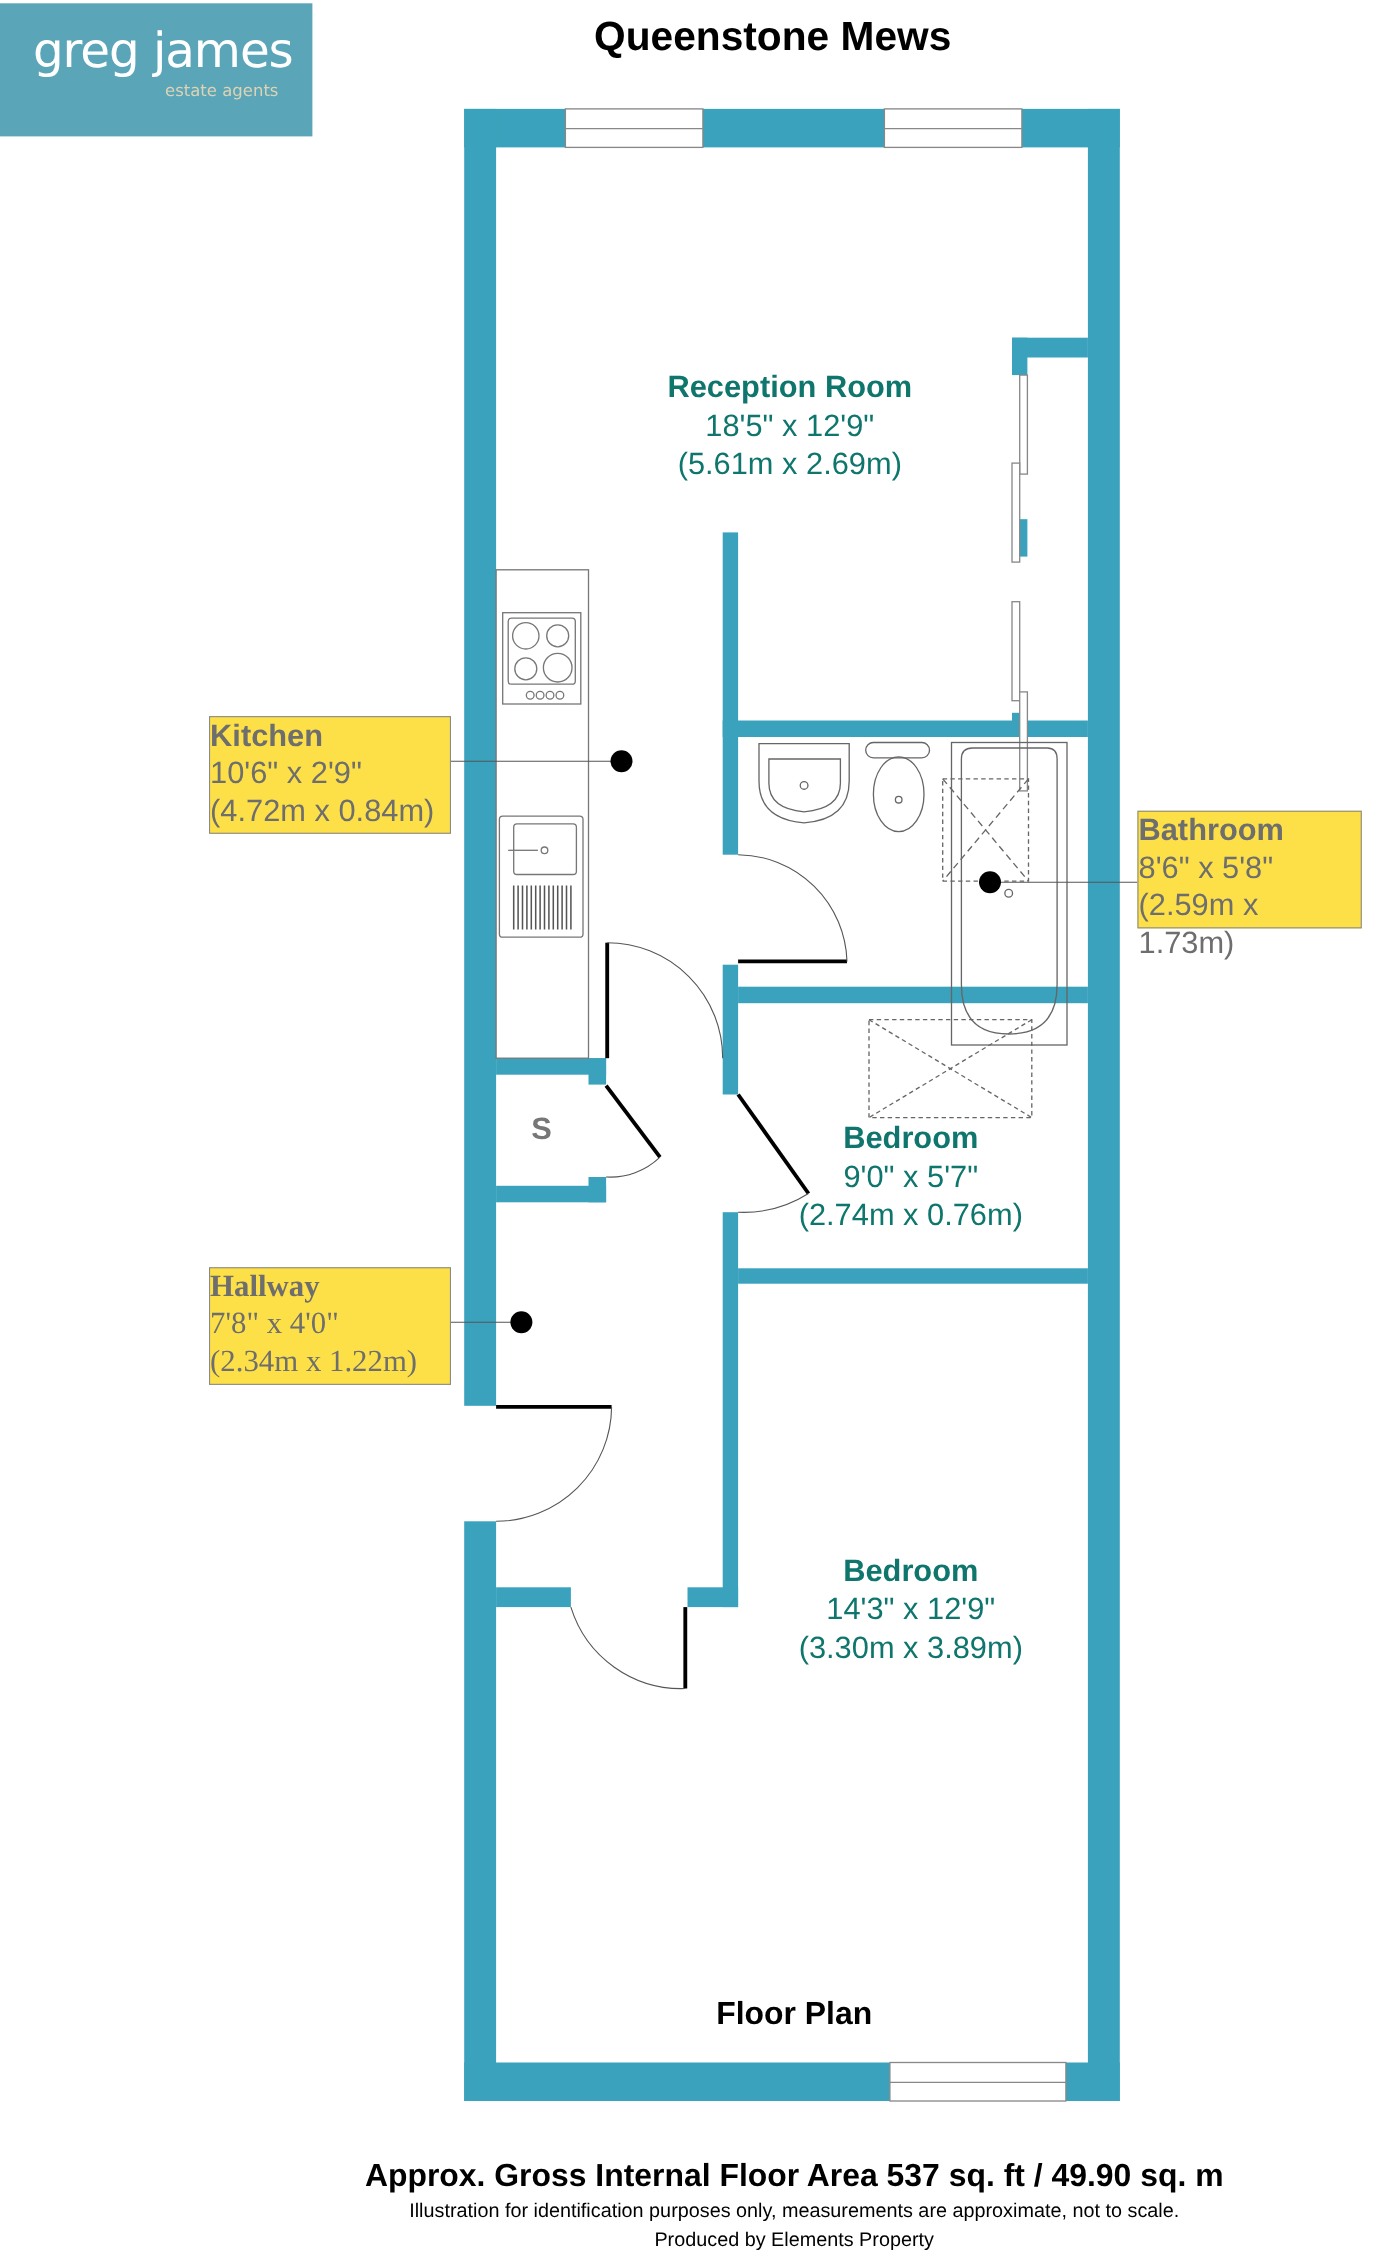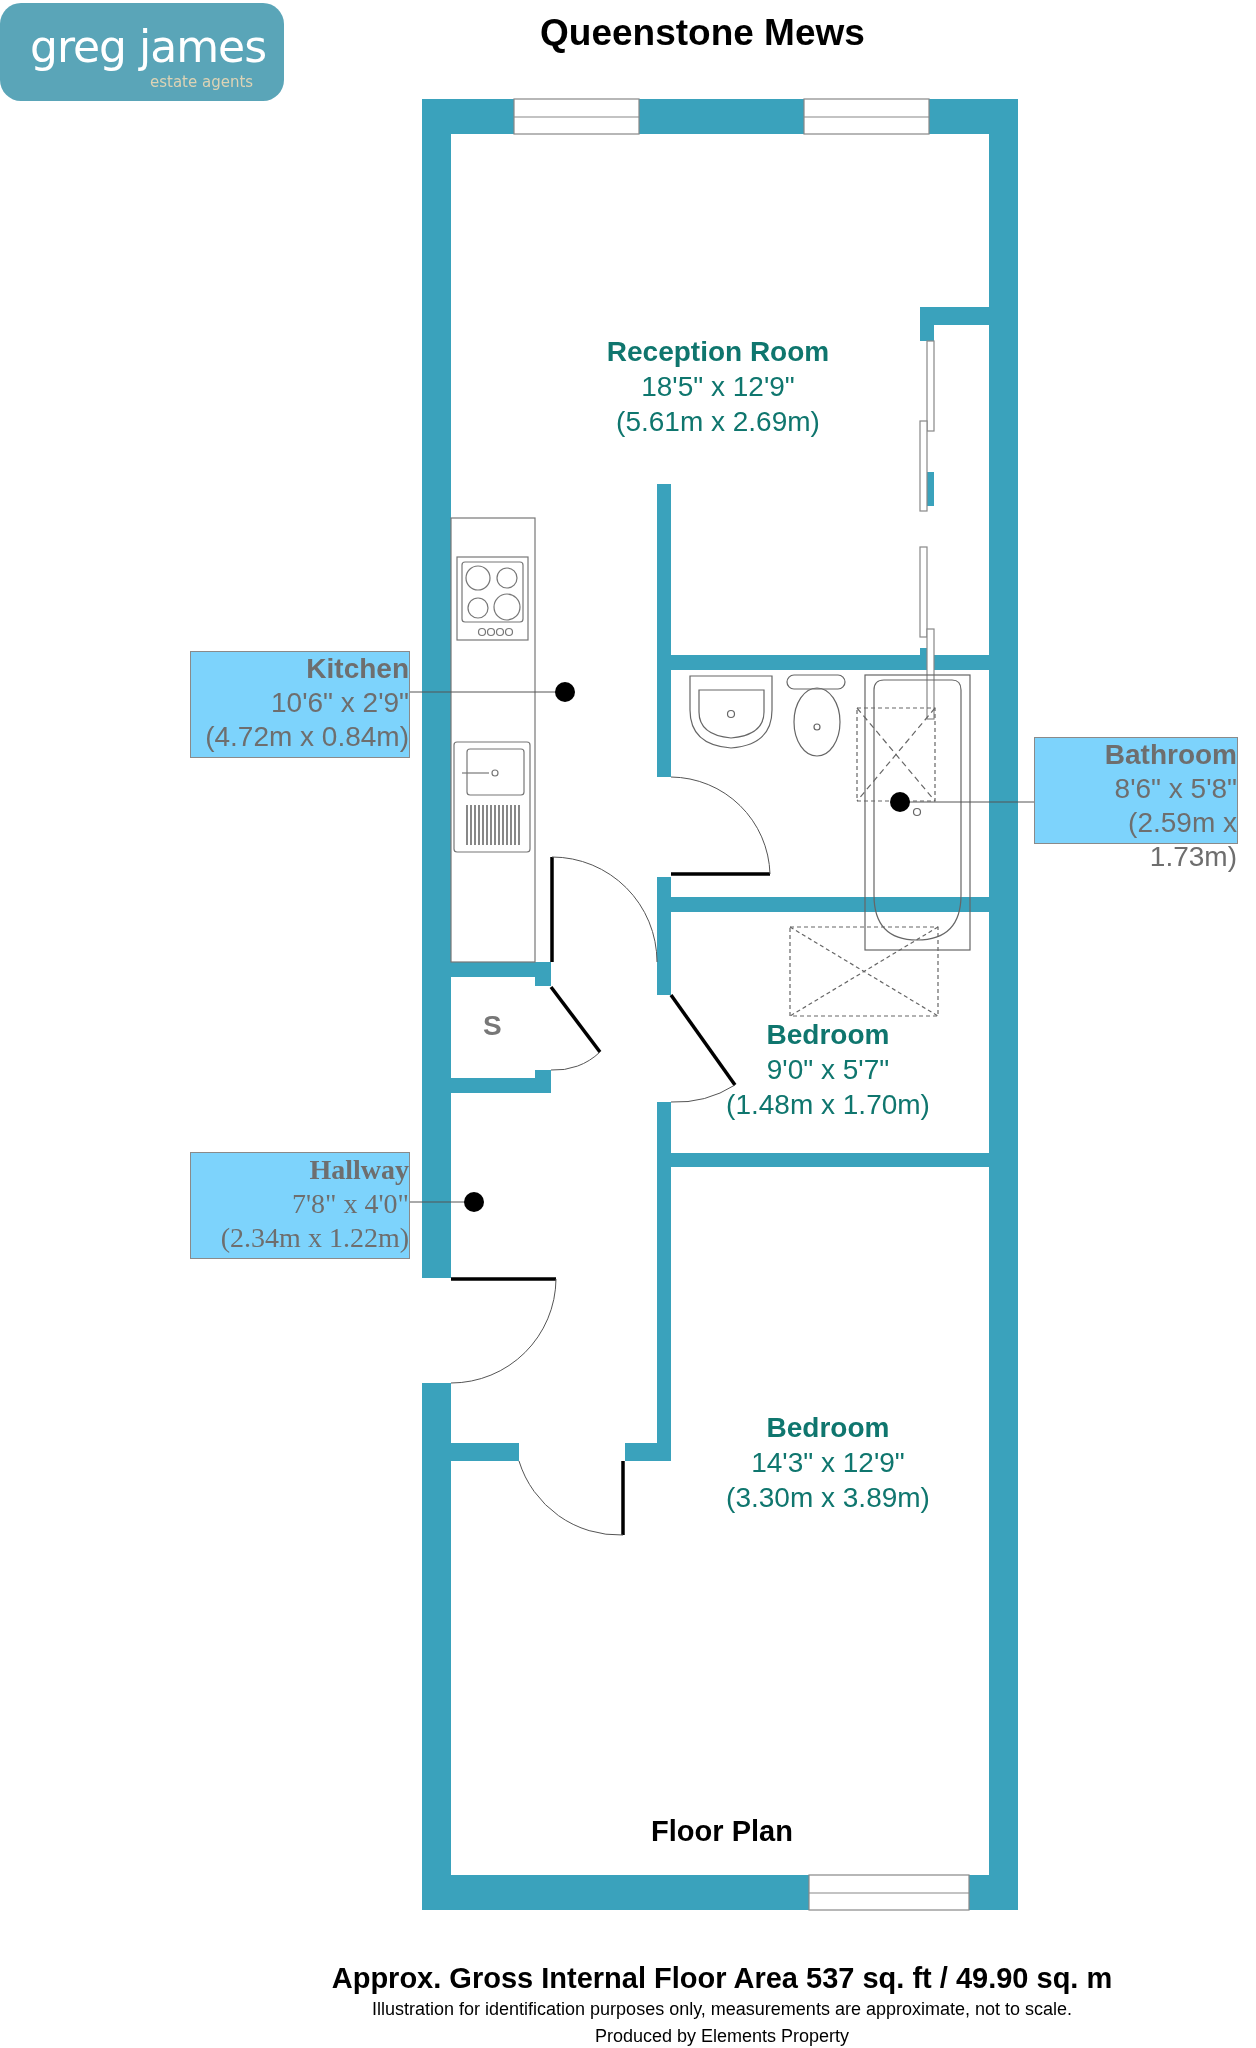--- a/index.html
+++ b/index.html
@@ -1,26 +1,26 @@
 <!DOCTYPE html>
 <html><head>
 <meta charset="utf-8">
 <style>
   html,body{margin:0;padding:0;background:#ffffff;}
   body{width:1256px;height:2048px;position:relative;overflow:hidden;font-family:"Liberation Sans",sans-serif;}
   .abs{position:absolute;}
-  .logo{left:0;top:3px;width:284px;height:98px;background:#5aa5b8;border-radius:21px;}
+  .logo{left:0;top:3px;width:284px;height:121px;background:#5aa5b8;}
   .logo-main{position:absolute;left:30px;top:18px;font-family:"DejaVu Sans",sans-serif;font-size:44px;color:#ffffff;letter-spacing:-1px;white-space:nowrap;}
   .logo-sub{position:absolute;left:150px;top:70px;font-family:"DejaVu Sans",sans-serif;font-size:15px;color:#ddd3b5;white-space:nowrap;}
   .title-inner{position:absolute;left:540px;top:12px;font-size:37px;font-weight:bold;color:#000;white-space:nowrap;}
   .plan{left:0;top:0;}
   .room-label{position:absolute;text-align:center;color:#0f766e;white-space:nowrap;transform:translateX(-50%);}
   .room-name{font-weight:bold;font-size:28px;line-height:35px;}
   .room-dim{font-size:28px;line-height:35px;}
-  .callout{position:absolute;border:1.5px solid #8a8a8a;background:#7dd3fc;text-align:right;color:#6e6e6e;box-sizing:border-box;}
+  .callout{position:absolute;border:1.5px solid #8a8a8a;background:#fde047;text-align:left;color:#6e6e6e;box-sizing:border-box;}
   .callout .room-name{font-size:28px;line-height:34px;}
   .callout .room-dim{font-size:28px;line-height:34px;}
   .store-label{position:absolute;left:483px;top:1010px;font-size:28px;font-weight:bold;color:#777;}
   .footer-title{position:absolute;left:0;width:1444px;top:1815px;text-align:center;font-size:29px;font-weight:bold;color:#000;}
   .footer-area{position:absolute;left:0;width:1444px;top:1962px;text-align:center;font-size:29px;font-weight:bold;color:#000;}
   .footer-note{position:absolute;left:0;width:1444px;top:1999px;text-align:center;font-size:18px;color:#000;}
   .footer-credit{position:absolute;left:0;width:1444px;top:2026px;text-align:center;font-size:18px;color:#000;}
 </style>
 </head>
 <body>
@@ -180,21 +180,21 @@
 
 <div class="callout" style="left:1034px;top:737px;width:204px;height:107px;">
   <div class="room-name">Bathroom</div>
   <div class="room-dim">8'6" x 5'8"</div>
   <div class="room-dim">(2.59m x 1.73m)</div>
 </div>
 
 <div class="room-label" style="left:828px;top:1017px;">
   <div class="room-name">Bedroom</div>
   <div class="room-dim">9'0" x 5'7"</div>
-  <div class="room-dim">(1.48m x 1.70m)</div>
+  <div class="room-dim">(2.74m x 0.76m)</div>
 </div>
 
 <div class="callout" style="left:190px;top:1152px;width:220px;height:107px;font-family:Liberation Serif, serif;">
   <div class="room-name">Hallway</div>
   <div class="room-dim">7'8" x 4'0"</div>
   <div class="room-dim">(2.34m x 1.22m)</div>
 </div>
 
 <div class="room-label" style="left:828px;top:1410px;">
   <div class="room-name">Bedroom</div>

